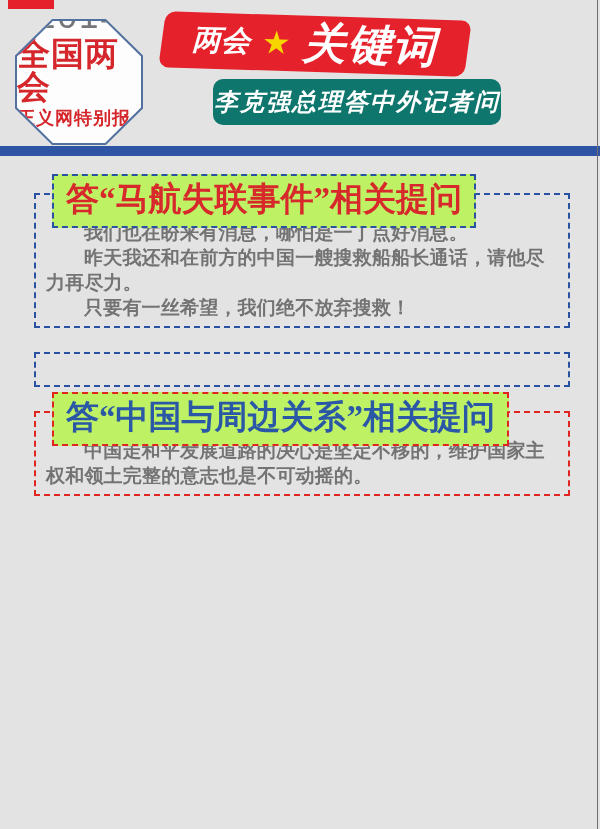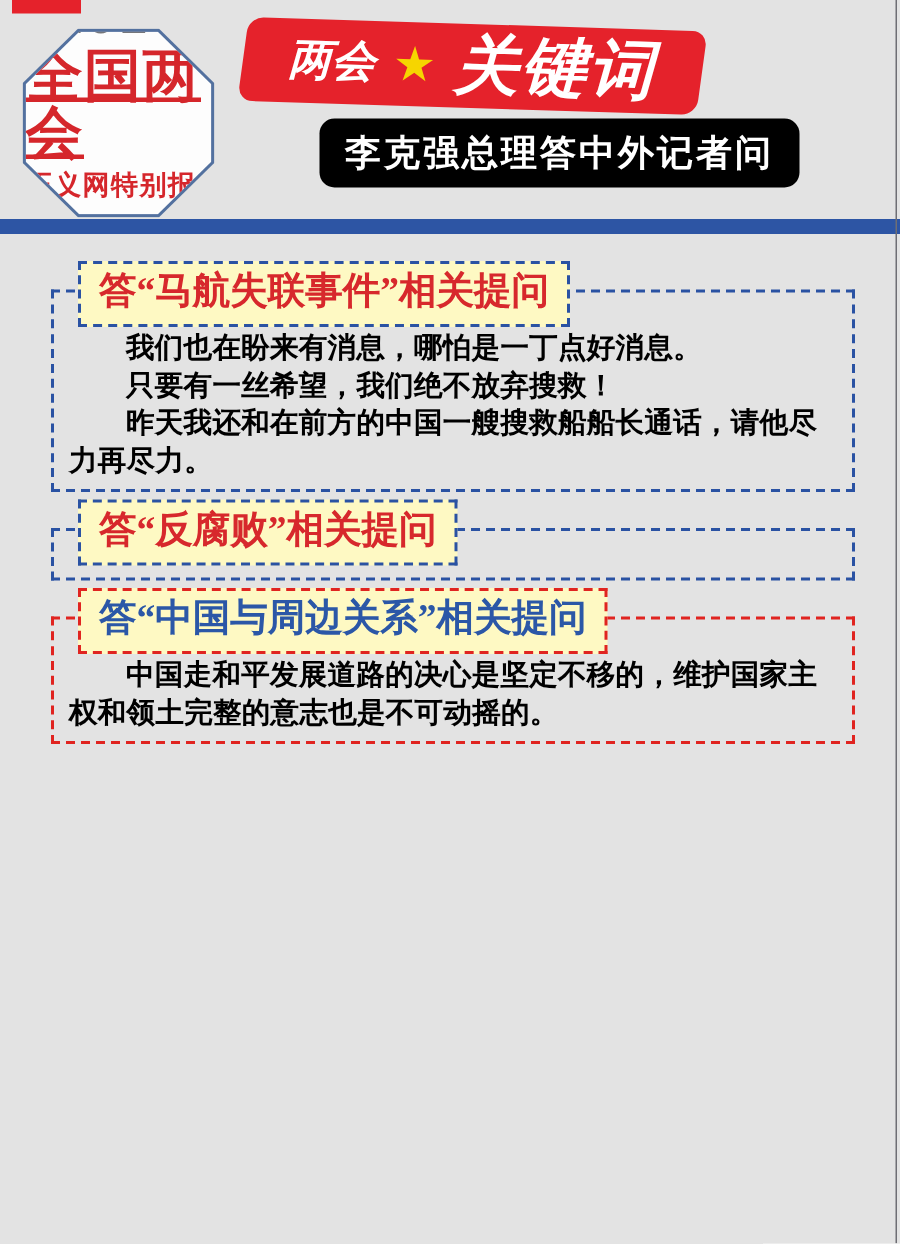--- a/index.html
+++ b/index.html
@@ -8,50 +8,50 @@
 
   
   .header{position:relative;height:156px;}
   .ribbon{position:absolute;left:8px;top:0;width:46px;height:9px;background:#e5222b;}
   .badge-outer{position:absolute;left:15px;top:19px;width:128px;height:126px;background:#53719f;
     clip-path:polygon(29% 0,71% 0,100% 29%,100% 71%,71% 100%,29% 100%,0 71%,0 29%);z-index:2;}
   .badge-inner{position:absolute;left:2px;top:2px;right:2px;bottom:2px;background:#fdfdfd;
     clip-path:polygon(29% 0,71% 0,100% 29%,100% 71%,71% 100%,29% 100%,0 71%,0 29%);
     display:flex;flex-direction:column;align-items:center;justify-content:center;line-height:1;}
   .badge-year{font-size:35px;color:#75767a;letter-spacing:2px;}
-  .badge-title{font-size:38px;font-weight:bold;color:#d5262b;margin-top:4px;letter-spacing:1px;text-decoration:underline;}
+  .badge-title{font-size:33px;font-weight:bold;color:#d5262b;margin-top:4px;letter-spacing:1px;}
   .badge-sub{font-size:18px;font-weight:bold;color:#d5262b;margin-top:6px;letter-spacing:1px;}
   .badge-url{font-size:15px;color:#5e6063;margin-top:6px;}
 
   .banner1{position:absolute;left:162px;top:16px;width:306px;height:56px;background:#e5222b;
     border-radius:10px;transform:rotate(1.8deg) skewX(-6deg);display:flex;align-items:center;
     justify-content:center;gap:12px;z-index:1;}
   .banner1 .b1-inner{transform:skewX(6deg);display:flex;align-items:center;gap:12px;}
   .b1-prefix{color:#fff;font-size:29px;font-weight:bold;font-style:italic;
     font-family:"Liberation Serif","DejaVu Serif",serif;}
   .b1-star{color:#f6d500;font-size:32px;line-height:1;}
   .b1-key{color:#fff;font-size:43px;font-weight:bold;font-style:italic;
     font-family:"Liberation Serif","DejaVu Serif",serif;letter-spacing:2px;}
-  .banner2{position:absolute;left:213px;top:79px;width:320px;height:46px;background:#000000;
-    border-radius:10px;display:flex;align-items:center;justify-content:center;}
+  .banner2{position:absolute;left:213px;top:79px;width:288px;height:46px;background:#0f766e;
+    border-radius:10px;display:flex;align-items:center;justify-content:center;font-style:italic;}
   .banner2 span{color:#fff;font-size:24px;font-weight:bold;letter-spacing:2px;}
   .blue-bar{position:absolute;left:0;top:146px;width:100%;height:10px;background:#2d55a4;}
 
   
   .main{padding:0 30px 0 34px;}
   .qa{position:relative;border:2px dashed;margin-top:24px;padding:25px 12px 6px 10px;}
   .qa:first-child{margin-top:37px;}
   .qa.blue{border-color:#2a52a3;}
   .qa.red{border-color:#e02420;}
-  .sec-title{position:absolute;top:-21px;left:16px;margin:0;background:#fef9c3;
-    border:2px dashed;padding:4px 12px 6px;font-size:25px;font-weight:bold;line-height:1.2;
+  .sec-title{position:absolute;top:-21px;left:16px;margin:0;background:#bef264;
+    border:2px dashed;padding:4px 12px 6px;font-size:33px;font-weight:bold;line-height:1.2;
     font-family:"Liberation Serif","DejaVu Serif",serif;white-space:nowrap;}
   .qa.blue .sec-title{border-color:#2a52a3;color:#d7282c;}
   .qa.red .sec-title{border-color:#e02420;color:#2b57a7;}
-  .qa p{margin:0;font-size:19px;line-height:25px;font-weight:bold;color:#000000;
+  .qa p{margin:0;font-size:19px;line-height:25px;font-weight:bold;color:#737373;
     text-indent:2em;letter-spacing:0.2px;}
 
   .right-edge{position:absolute;top:0;right:2px;width:1px;height:100%;background:#6e6e74;z-index:60;}
 </style>
 </head>
 <body>
 
 <div class="page">
 
   <div class="header">
@@ -79,27 +79,26 @@
     </div>
 
     <div class="blue-bar"></div>
   </div>
 
   <div class="main">
 
     <section class="qa blue">
       <h2 class="sec-title">答“马航失联事件”相关提问</h2>
       <p>我们也在盼来有消息，哪怕是一丁点好消息。</p>
+      <p>昨天我还和在前方的中国一艘搜救船船长通话，请他尽力再尽力。</p>
       <p>只要有一丝希望，我们绝不放弃搜救！</p>
-      <p>昨天我还和在前方的中国一艘搜救船船长通话，请他尽力再尽力。</p>
     </section>
 
 
     <section class="qa blue">
-      <h2 class="sec-title">答“反腐败”相关提问</h2>
     </section>
 
     <section class="qa red">
       <h2 class="sec-title">答“中国与周边关系”相关提问</h2>
       <p>中国走和平发展道路的决心是坚定不移的，维护国家主权和领土完整的意志也是不可动摇的。</p>
     </section>
 
   </div>
 
   <div class="right-edge"></div>

